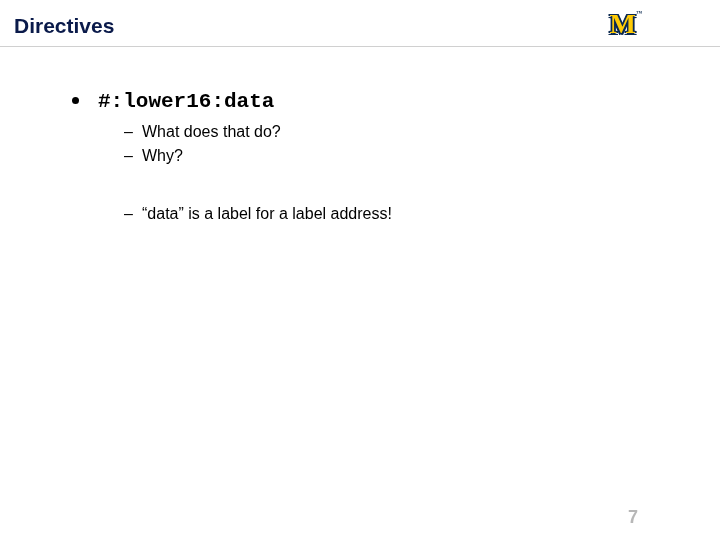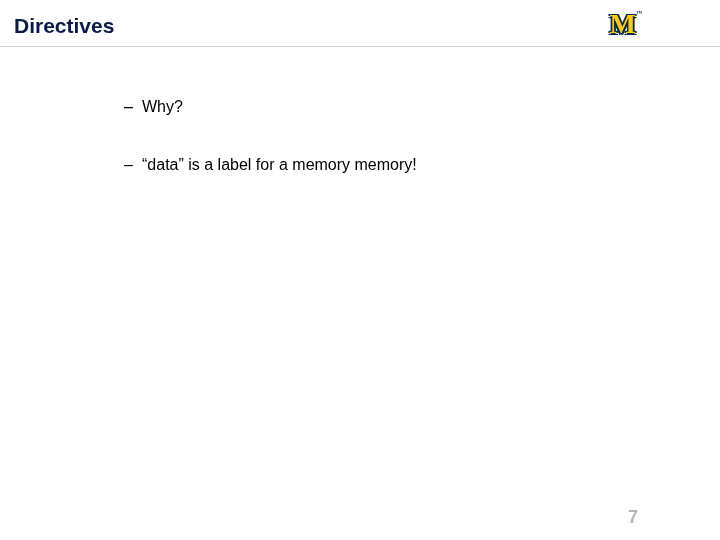--- a/index.html
+++ b/index.html
@@ -121,34 +121,39 @@
 
   <div class="title">Directives</div>
   <div class="divider"></div>
 
   <div class="logo">
     <span>M</span><span class="tm">™</span>
   </div>
 
   <div class="content">
 
+    <div class="bullet-l1 mono">
+      <span class="dot"></span>
+      <span>#:lower16:data</span>
+    </div>
     <div class="sublist">
       <div class="bullet-l2">
         <span class="dash">–</span>
+        <span>What does that do?</span>
       </div>
       <div class="bullet-l2">
         <span class="dash">–</span>
         <span>Why?</span>
       </div>
     </div>
 
     <div class="sublist">
       <div class="bullet-l2">
         <span class="dash">–</span>
-        <span>“data” is a label for a memory memory!</span>
+        <span>“data” is a label for a label address!</span>
       </div>
     </div>
 
   </div>
 
   <div class="pagenum">7</div>
 
 </div>
 
 </body></html>

